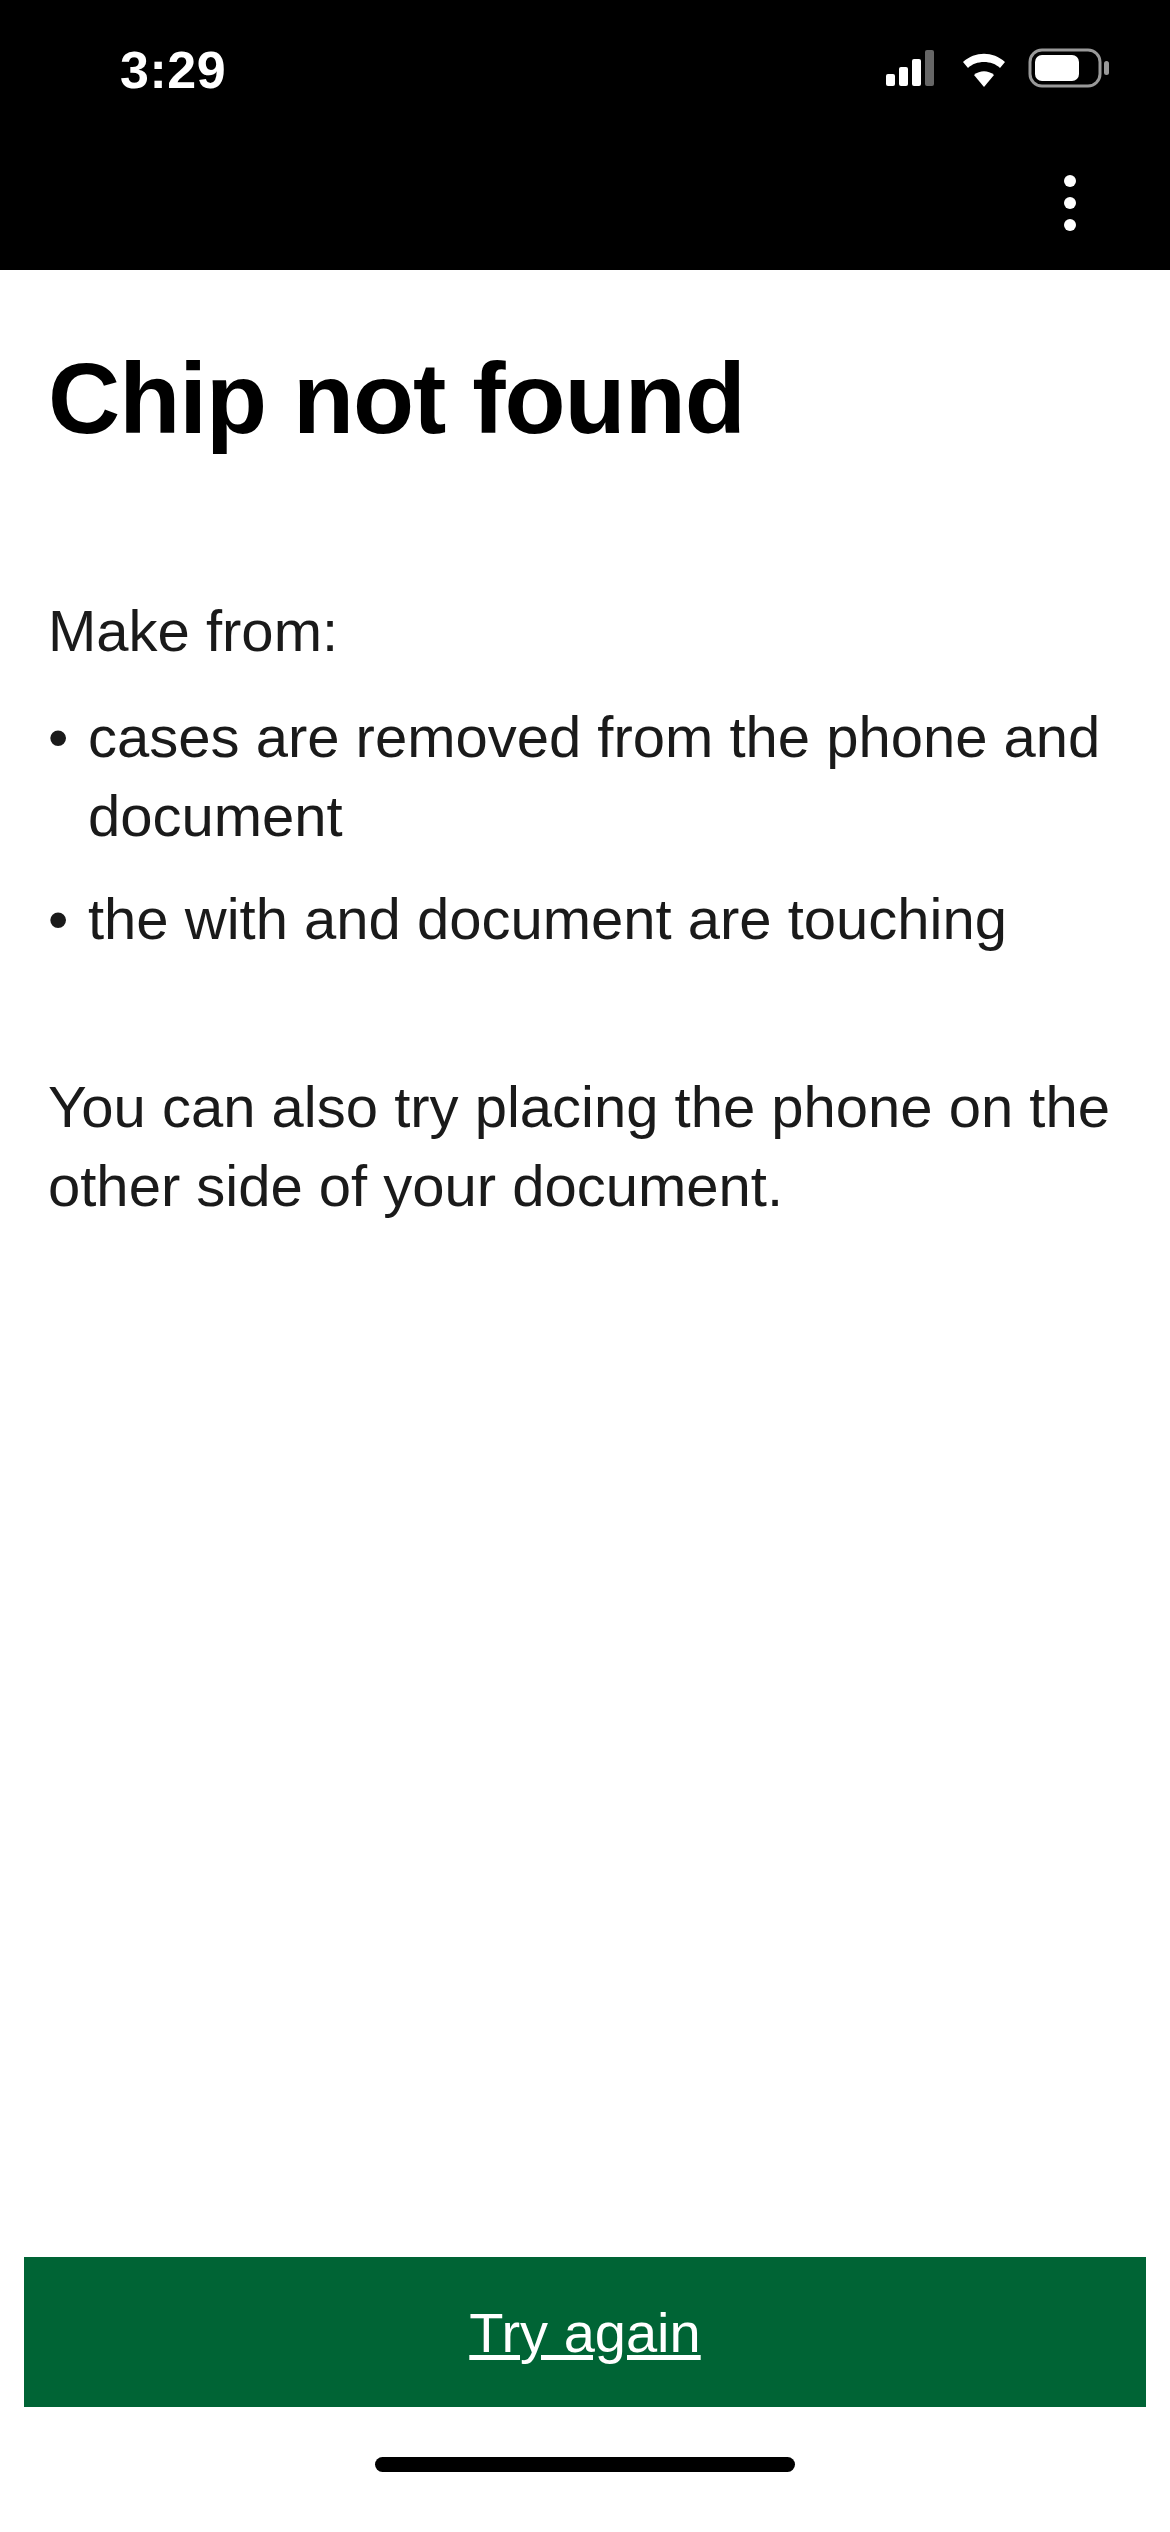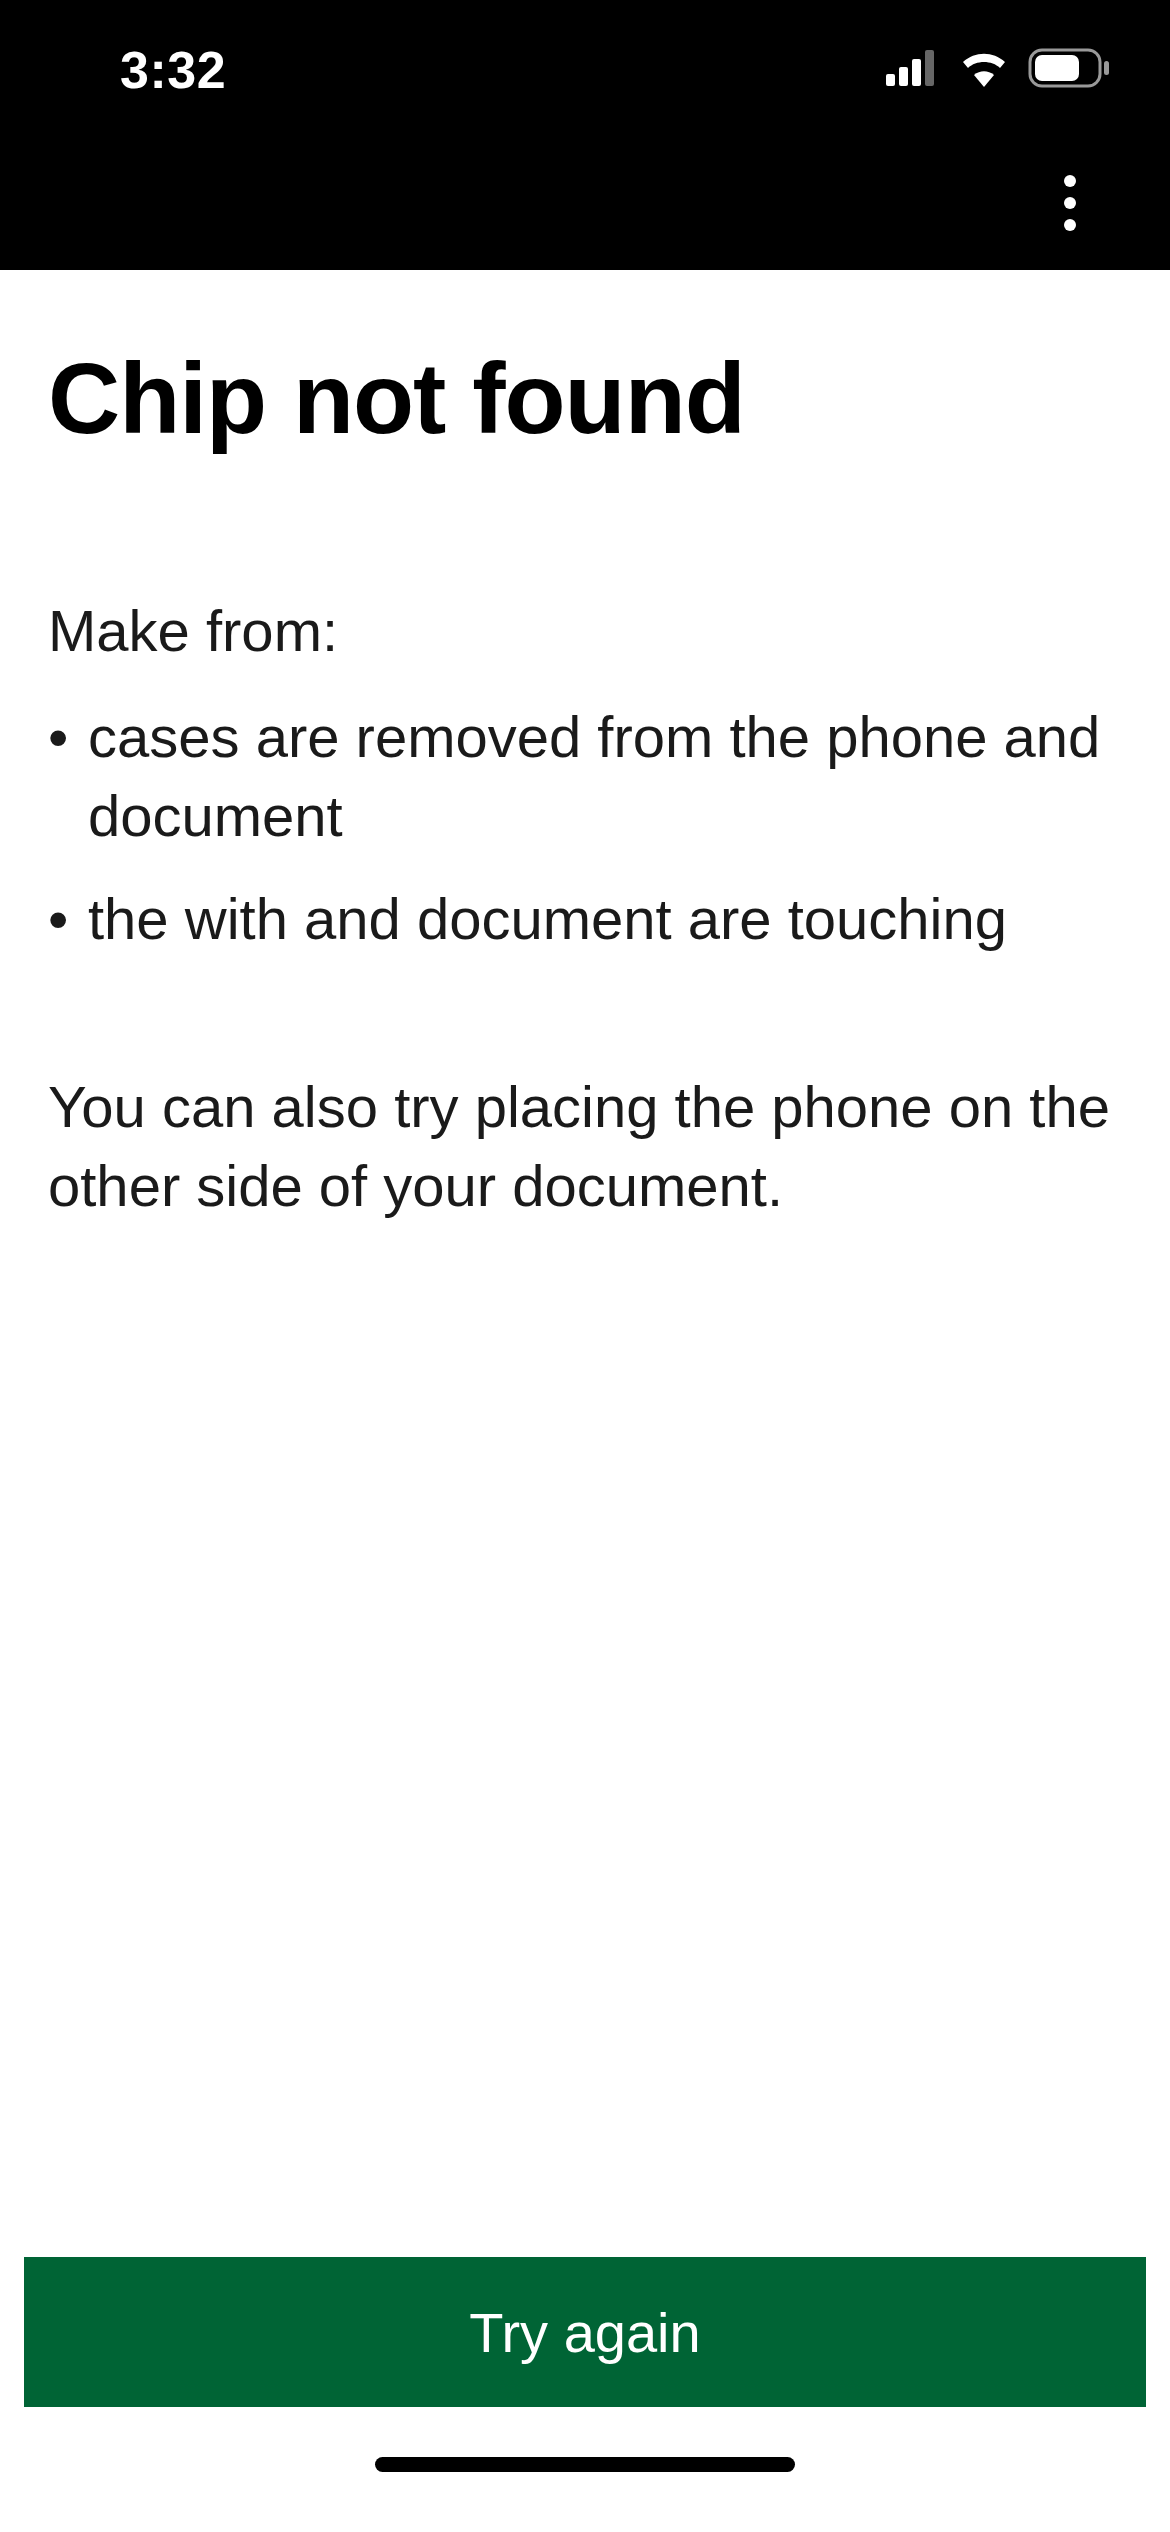--- a/index.html
+++ b/index.html
@@ -116,34 +116,35 @@
       background: #006435;
       color: #ffffff;
       border: none;
       height: 150px;
       font-size: 56px;
       font-weight: 400;
       display: flex;
       align-items: center;
       justify-content: center;
       cursor: pointer;
+      text-decoration: underline;
     }
     .home-indicator {
       width: 420px;
       height: 15px;
       background: #000000;
       border-radius: 10px;
       margin: 50px auto 0 auto;
     }
   </style>
 </head>
 <body>
 
 <div class="status-bar">
-  <div class="status-time">3:32</div>
+  <div class="status-time">3:29</div>
   <div class="status-icons">
     <span>
       <svg width="54" height="36" viewBox="0 0 54 36">
         <rect x="0" y="24" width="9" height="12" rx="2" fill="#ffffff"></rect>
         <rect x="13" y="17" width="9" height="19" rx="2" fill="#ffffff"></rect>
         <rect x="26" y="9" width="9" height="27" rx="2" fill="#ffffff"></rect>
         <rect x="39" y="0" width="9" height="36" rx="2" fill="#ffffff" opacity="0.4"></rect>
       </svg>
     </span>
     <span>

